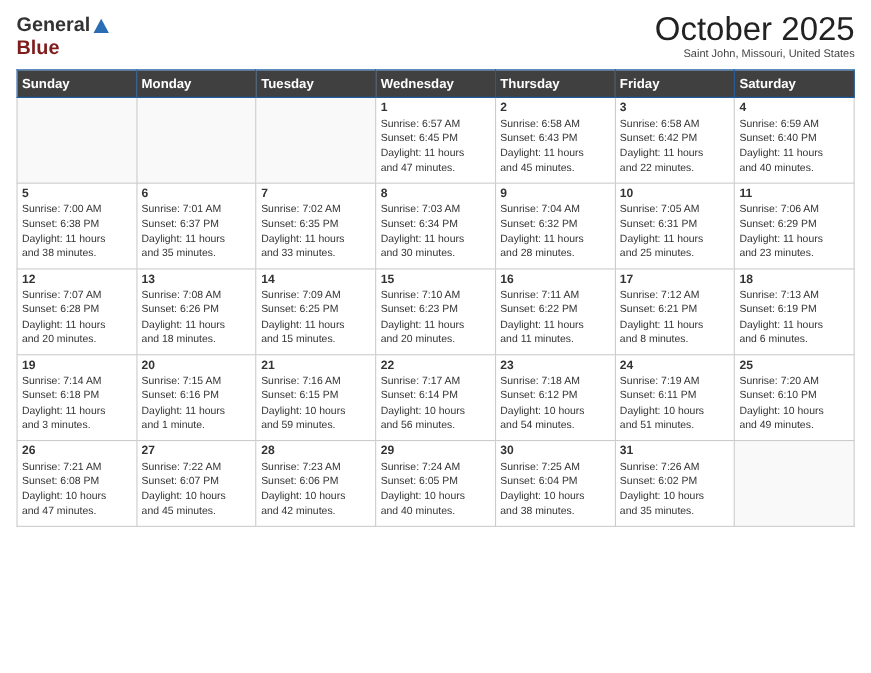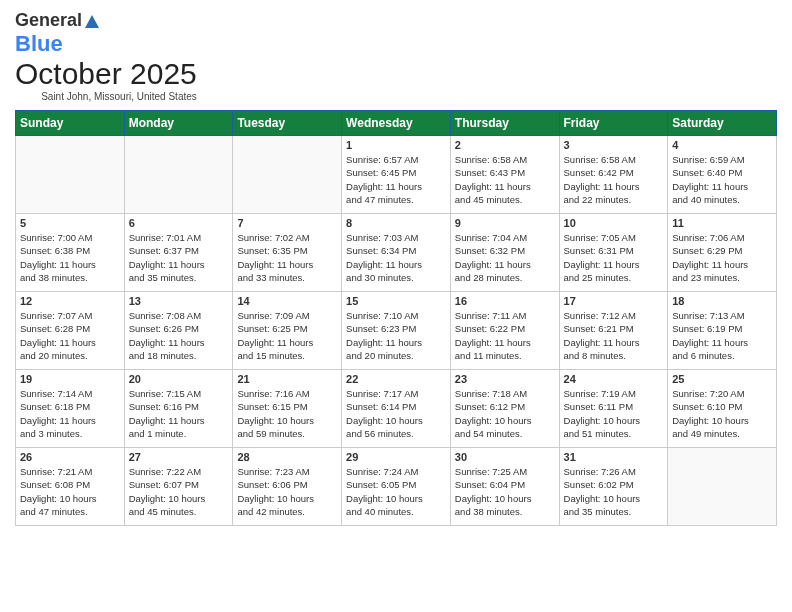--- a/index.html
+++ b/index.html
@@ -10,23 +10,22 @@
       height: 612px;
       overflow: hidden;
     }
     .container {
       width: 792px;
       padding: 10px 15px 5px 15px;
     }
     .header {
       display: flex;
       justify-content: space-between;
-      align-items: flex-start;
+      align-items: center;
       margin-bottom: 8px;
-      flex-direction: column;
     }
     .logo {
       display: flex;
       flex-direction: column;
       align-items: flex-start;
     }
     .logo-line {
       display: flex;
       align-items: center;
     }
@@ -40,21 +39,21 @@
     }
     .location {
       font-size: 10px;
       color: #444;
     }
     table {
       width: 100%;
       border-collapse: collapse;
     }
     th {
-      background-color: #15803d;
+      background-color: #404040;
       color: white;
       font-size: 12px;
       padding: 5px 4px;
       text-align: left;
       border: 1px solid #1a5da5;
     }
     td {
       border: 1px solid #ccc;
       vertical-align: top;
       padding: 3px 4px;
@@ -79,21 +78,21 @@
 <body>
 
 <div class="container">
   <div class="header">
     <div class="logo">
       <div class="logo-line">
         <span style="font-size:18px;font-weight:bold;color:#333;">General</span>
         <span style="display:inline-block;width:0;height:0;border-left:7px solid transparent;border-right:7px solid transparent;border-bottom:13px solid #2a6db5;margin-left:3px;margin-top:2px;"></span>
       </div>
       <div>
-        <span style="font-size:22px;font-weight:bold;color:#3b82f6;">Blue</span>
+        <span style="font-size:18px;font-weight:bold;color:#7f1d1d;">Blue</span>
       </div>
     </div>
     <div class="title-block">
       <div class="month-title">October 2025</div>
       <div class="location">Saint John, Missouri, United States</div>
     </div>
   </div>
 
   <table>
     <thead>

